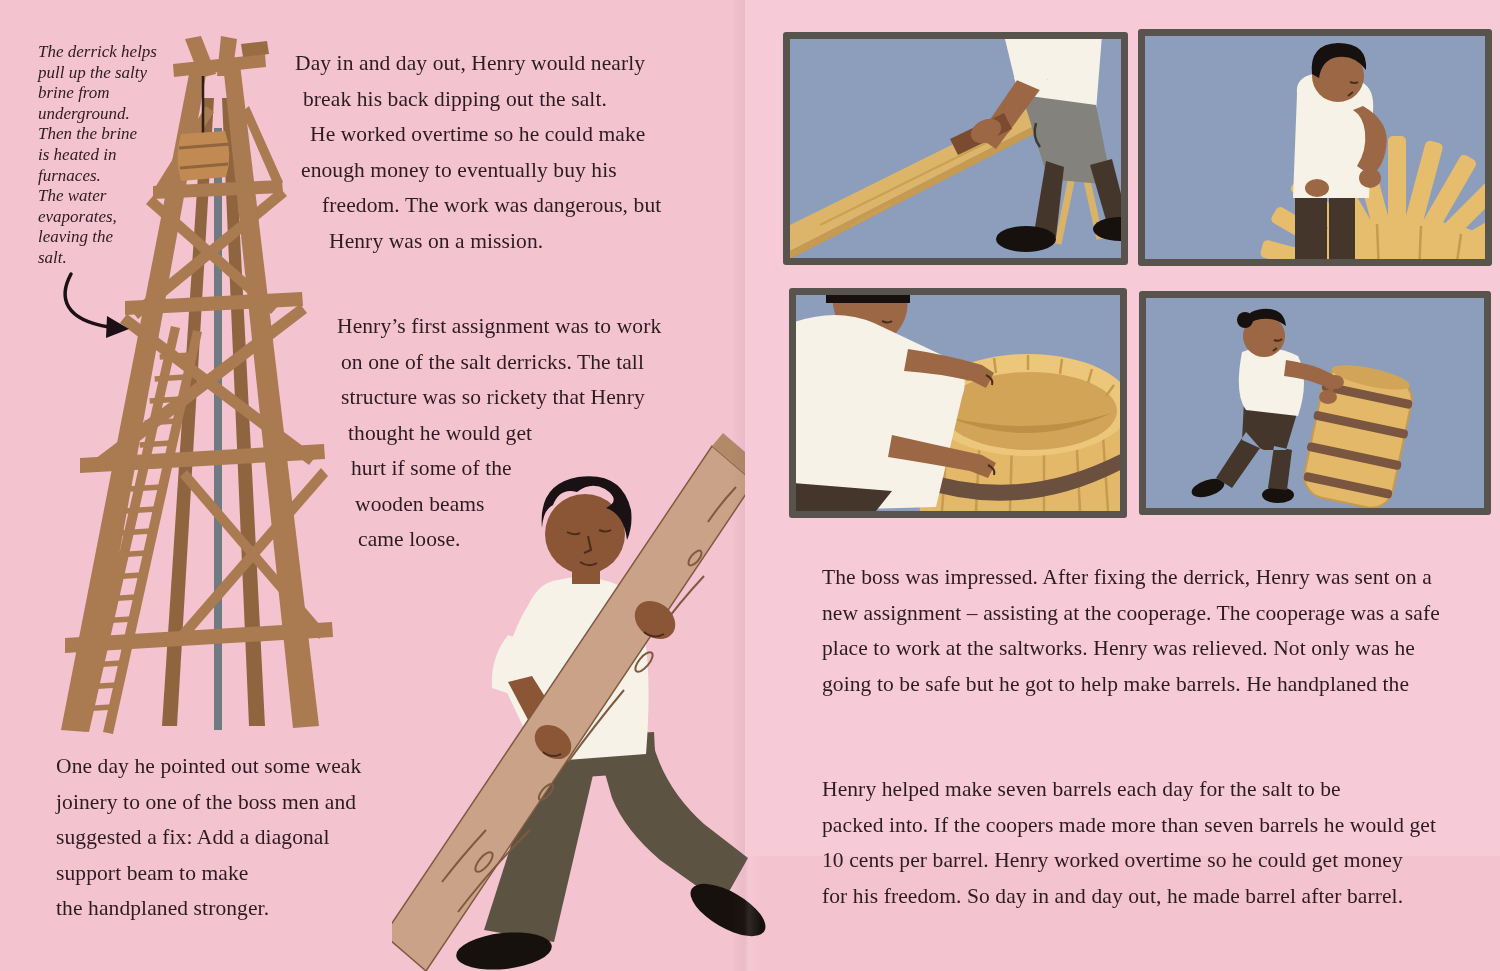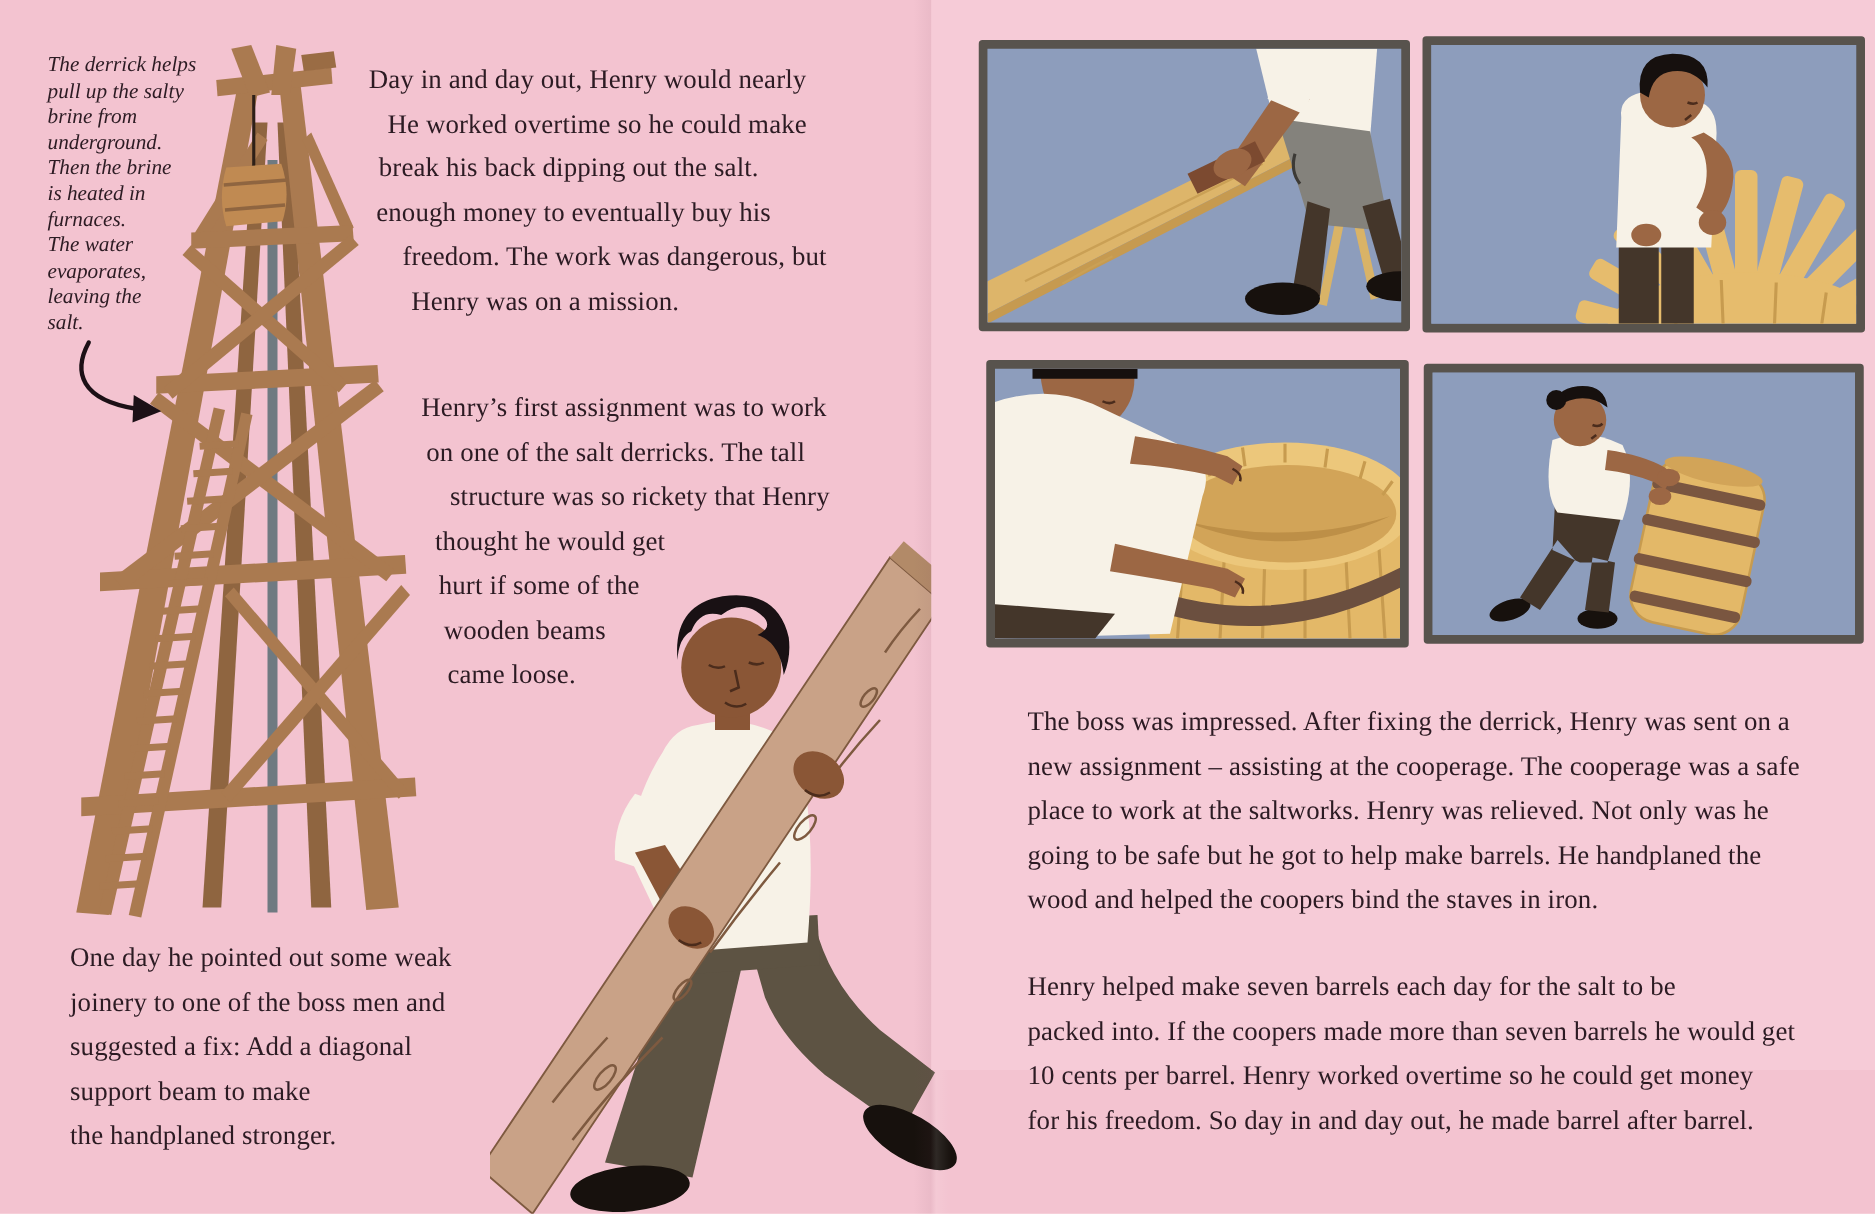--- a/index.html
+++ b/index.html
@@ -82,31 +82,31 @@
       <div class="cap-line">salt.</div>
     </div>
 
     <svg class="abs" style="left:55px;top:270px;" width="80" height="72" viewBox="0 0 80 72">
       <path d="M16,4 C3,28 10,50 54,57" fill="none" stroke="#1c1016" stroke-width="3.5" stroke-linecap="round"></path>
       <polygon points="52,46 74,59 51,68" fill="#1c1016"></polygon>
     </svg>
 
     <div class="abs ink" style="left:295px;top:46px;">
       <div class="bline" style="margin-left:0px">Day in and day out, Henry would nearly</div>
+      <div class="bline" style="margin-left:8px">break his back dipping out the salt.</div>
       <div class="bline" style="margin-left:15px">He worked overtime so he could make</div>
-      <div class="bline" style="margin-left:8px">break his back dipping out the salt.</div>
       <div class="bline" style="margin-left:6px">enough money to eventually buy his</div>
       <div class="bline" style="margin-left:27px">freedom. The work was dangerous, but</div>
       <div class="bline" style="margin-left:34px">Henry was on a mission.</div>
     </div>
 
     <div class="abs ink" style="left:337px;top:309px;">
       <div class="bline" style="margin-left:0px">Henry’s first assignment was to work</div>
       <div class="bline" style="margin-left:4px">on one of the salt derricks. The tall</div>
-      <div class="bline" style="margin-left:23px">structure was so rickety that Henry</div>
+      <div class="bline" style="margin-left:4px">structure was so rickety that Henry</div>
       <div class="bline" style="margin-left:11px">thought he would get</div>
       <div class="bline" style="margin-left:14px">hurt if some of the</div>
       <div class="bline" style="margin-left:18px">wooden beams</div>
       <div class="bline" style="margin-left:21px">came loose.</div>
     </div>
 
     <div class="abs ink" style="left:56px;top:749px;">
       <div class="bline">One day he pointed out some weak</div>
       <div class="bline">joinery to one of the boss men and</div>
       <div class="bline">suggested a fix: Add a diagonal</div>
@@ -265,21 +265,20 @@
         <circle cx="99" cy="22" r="8" fill="#16100e"></circle>
         <path d="M128,42 q5,2 8,-1 M131,50 l-4,3" stroke="#4b2c1c" stroke-width="2" fill="none"></path>
       </svg>
     </div>
 
     <div class="abs ink" style="left:77px;top:560px;">
       <div class="bline">The boss was impressed. After fixing the derrick, Henry was sent on a</div>
       <div class="bline">new assignment – assisting at the cooperage. The cooperage was a safe</div>
       <div class="bline">place to work at the saltworks. Henry was relieved. Not only was he</div>
       <div class="bline">going to be safe but he got to help make barrels. He handplaned the</div>
-      <div class="bline">wood and helped the coopers bind the staves in iron.</div>
     </div>
 
     <div class="abs ink" style="left:77px;top:772px;">
       <div class="bline">Henry helped make seven barrels each day for the salt to be</div>
       <div class="bline">packed into. If the coopers made more than seven barrels he would get</div>
       <div class="bline">10 cents per barrel. Henry worked overtime so he could get money</div>
       <div class="bline">for his freedom. So day in and day out, he made barrel after barrel.</div>
     </div>
 
   </div>

